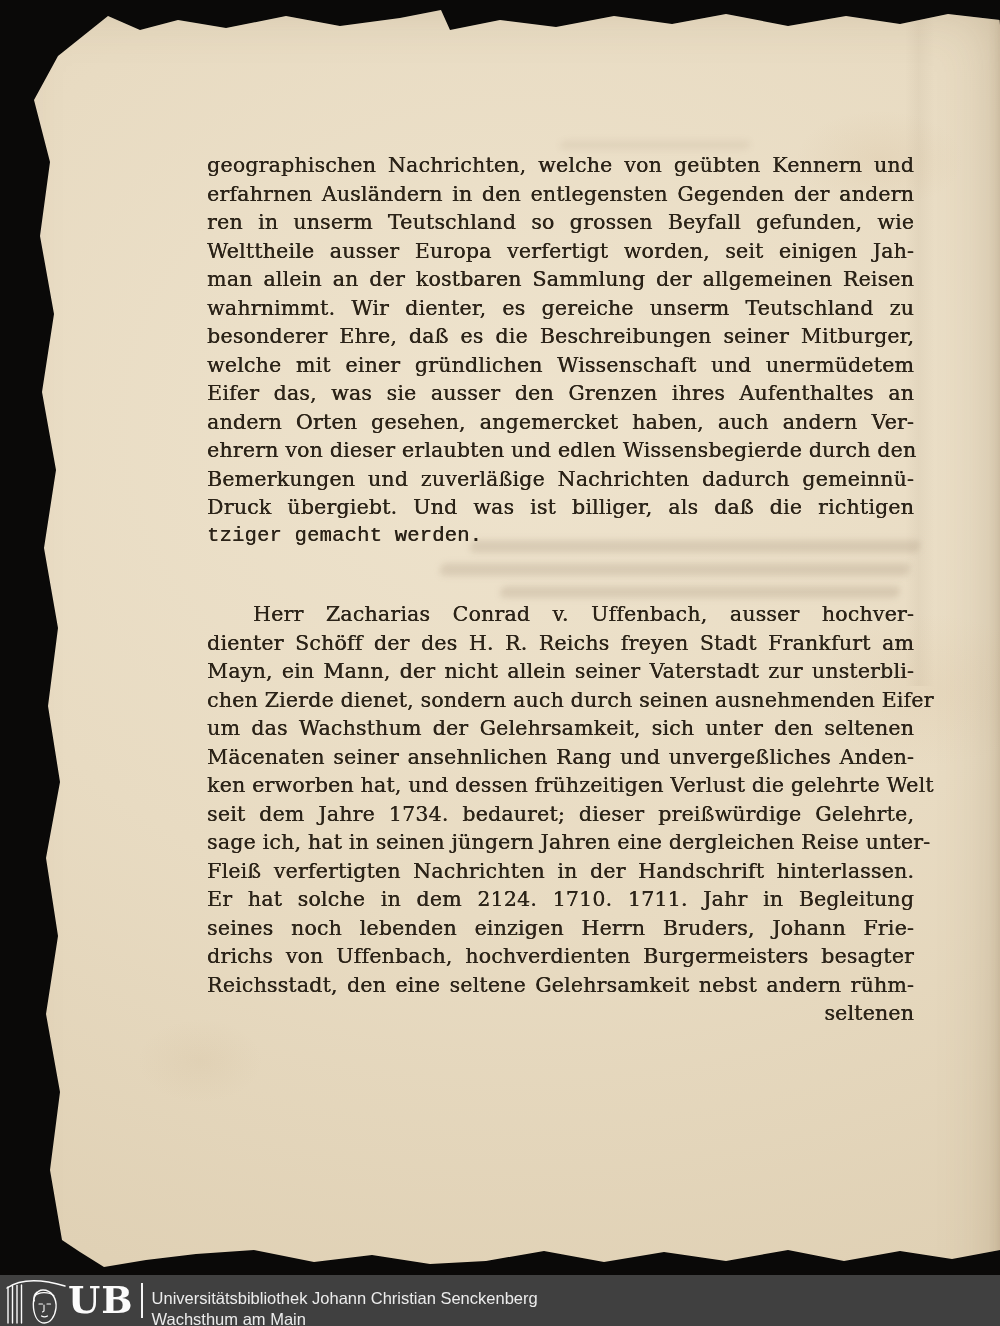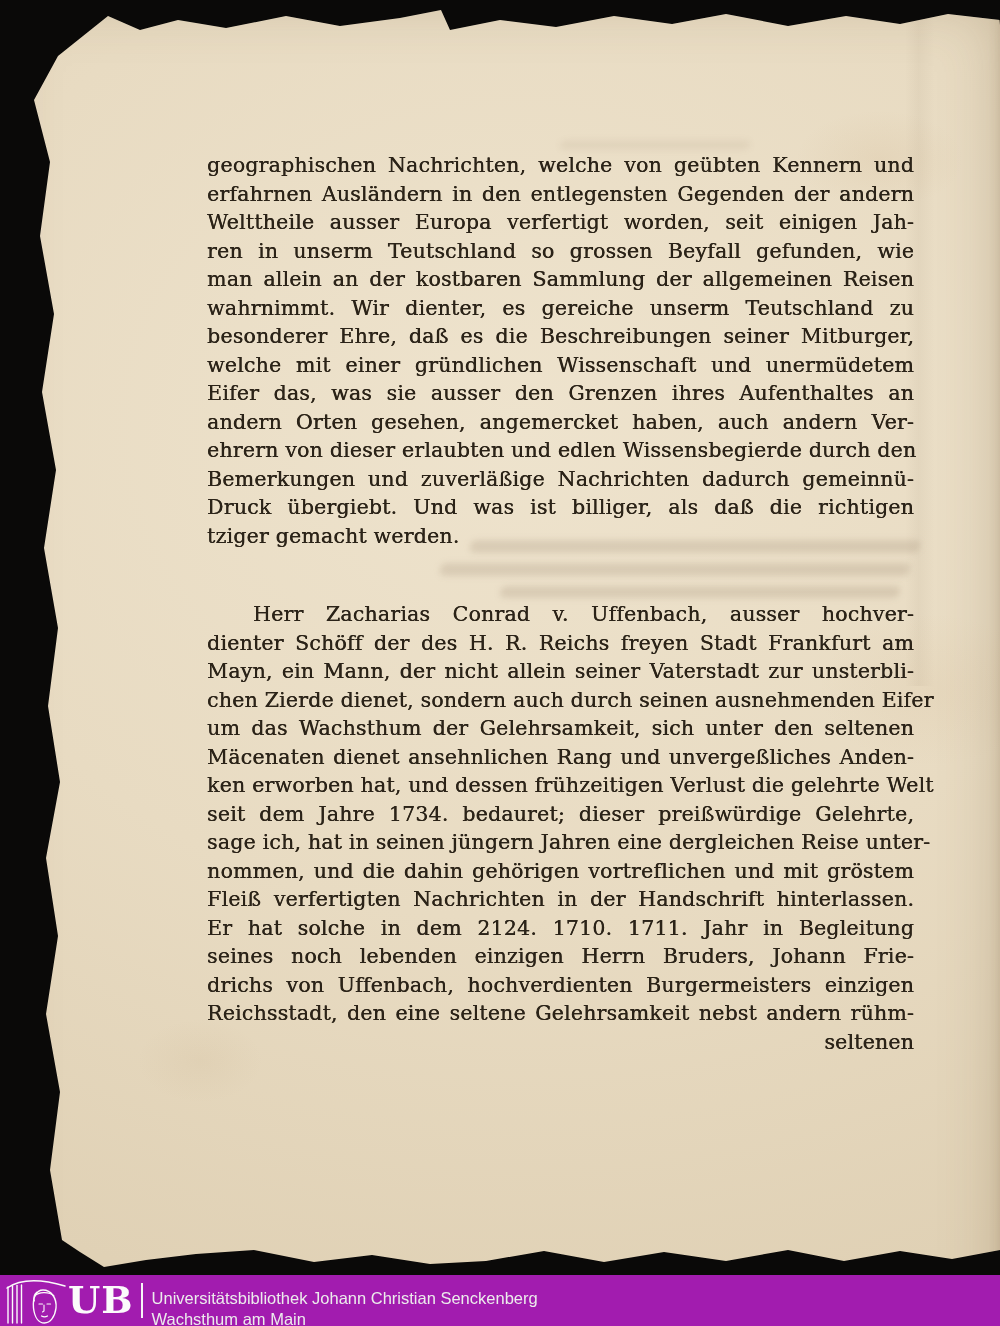--- a/index.html
+++ b/index.html
@@ -62,28 +62,28 @@
   }
   .para1 { top:151px; }
   .para2 { top:600px; }
   .line {
     height:28.5px; line-height:28.5px;
     font-size:20.5px;
     text-align:justify; text-align-last:justify;
     white-space:nowrap;
     text-shadow:0.35px 0 0 currentColor;
   }
-  .line.flush  { text-align-last:left; }
+  .line.flush  { text-align-last:left;font-family:Liberation Mono, monospace; }
   .line.right  { text-align-last:right; }
   .line.indent { padding-left:46px; }
 
   
   .footer-bar {
     position:absolute; left:0; right:0; top:1275px; height:51px;
-    background:#a21caf;
+    background:#404040;
     display:flex; align-items:center;
   }
   .logo { display:flex; align-items:center; margin-left:5px; }
   .logo svg { display:block; }
   .ub {
     font-family:"DejaVu Serif", serif;
     font-weight:bold; font-size:37px; line-height:1;
     color:#fbfbfb; letter-spacing:1px; margin-left:1px;
   }
   .logo-divider { width:2px; height:35px; background:#f6f6f6; margin:0 9px 0 7px; }
@@ -105,49 +105,48 @@
     <div class="showthrough">
       <div class="smudge" style="left:560px; top:140px; width:190px; height:10px; opacity:0.5;"></div>
       <div class="smudge" style="left:470px; top:540px; width:450px; height:13px;"></div>
       <div class="smudge" style="left:440px; top:563px; width:470px; height:13px;"></div>
       <div class="smudge" style="left:500px; top:586px; width:400px; height:12px;"></div>
     </div>
 
     <div class="textblock para1">
       <div class="line">geographischen Nachrichten, welche von geübten Kennern und</div>
       <div class="line">erfahrnen Ausländern in den entlegensten Gegenden der andern</div>
+      <div class="line">ren in unserm Teutschland so grossen Beyfall gefunden, wie</div>
       <div class="line">Welttheile ausser Europa verfertigt worden, seit einigen Jah-</div>
-      <div class="line">ren in unserm Teutschland so grossen Beyfall gefunden, wie</div>
       <div class="line">man allein an der kostbaren Sammlung der allgemeinen Reisen</div>
       <div class="line">wahrnimmt. Wir dienter, es gereiche unserm Teutschland zu</div>
       <div class="line">besonderer Ehre, daß es die Beschreibungen seiner Mitburger,</div>
       <div class="line">welche mit einer gründlichen Wissenschaft und unermüdetem</div>
       <div class="line">Eifer das, was sie ausser den Grenzen ihres Aufenthaltes an</div>
       <div class="line">andern Orten gesehen, angemercket haben, auch andern Ver-</div>
       <div class="line">ehrern von dieser erlaubten und edlen Wissensbegierde durch den</div>
       <div class="line">Bemerkungen und zuverläßige Nachrichten dadurch gemeinnü-</div>
       <div class="line">Druck übergiebt. Und was ist billiger, als daß die richtigen</div>
       <div class="line flush">tziger gemacht werden.</div>
     </div>
 
     <div class="textblock para2">
       <div class="line indent">Herr Zacharias Conrad v. Uffenbach, ausser hochver-</div>
       <div class="line">dienter Schöff der des H. R. Reichs freyen Stadt Frankfurt am</div>
       <div class="line">Mayn, ein Mann, der nicht allein seiner Vaterstadt zur unsterbli-</div>
       <div class="line">chen Zierde dienet, sondern auch durch seinen ausnehmenden Eifer</div>
       <div class="line">um das Wachsthum der Gelehrsamkeit, sich unter den seltenen</div>
-      <div class="line">Mäcenaten dienet ansehnlichen Rang und unvergeßliches Anden-</div>
+      <div class="line">Mäcenaten seiner ansehnlichen Rang und unvergeßliches Anden-</div>
       <div class="line">ken erworben hat, und dessen frühzeitigen Verlust die gelehrte Welt</div>
       <div class="line">seit dem Jahre 1734. bedauret; dieser preißwürdige Gelehrte,</div>
       <div class="line">sage ich, hat in seinen jüngern Jahren eine dergleichen Reise unter-</div>
-      <div class="line">nommen, und die dahin gehörigen vortreflichen und mit gröstem</div>
       <div class="line">Fleiß verfertigten Nachrichten in der Handschrift hinterlassen.</div>
       <div class="line">Er hat solche in dem 2124. 1710. 1711. Jahr in Begleitung</div>
       <div class="line">seines noch lebenden einzigen Herrn Bruders, Johann Frie-</div>
-      <div class="line">drichs von Uffenbach, hochverdienten Burgermeisters einzigen</div>
+      <div class="line">drichs von Uffenbach, hochverdienten Burgermeisters besagter</div>
       <div class="line">Reichsstadt, den eine seltene Gelehrsamkeit nebst andern rühm-</div>
       <div class="line right">seltenen</div>
     </div>
 
     <div class="paper-shade"></div>
   </div>
 
   <footer class="footer-bar">
     <div class="logo">
       <svg width="62" height="48" viewBox="0 0 62 48" fill="none" stroke="#fbfbfb" stroke-width="1.4" stroke-linecap="round">

